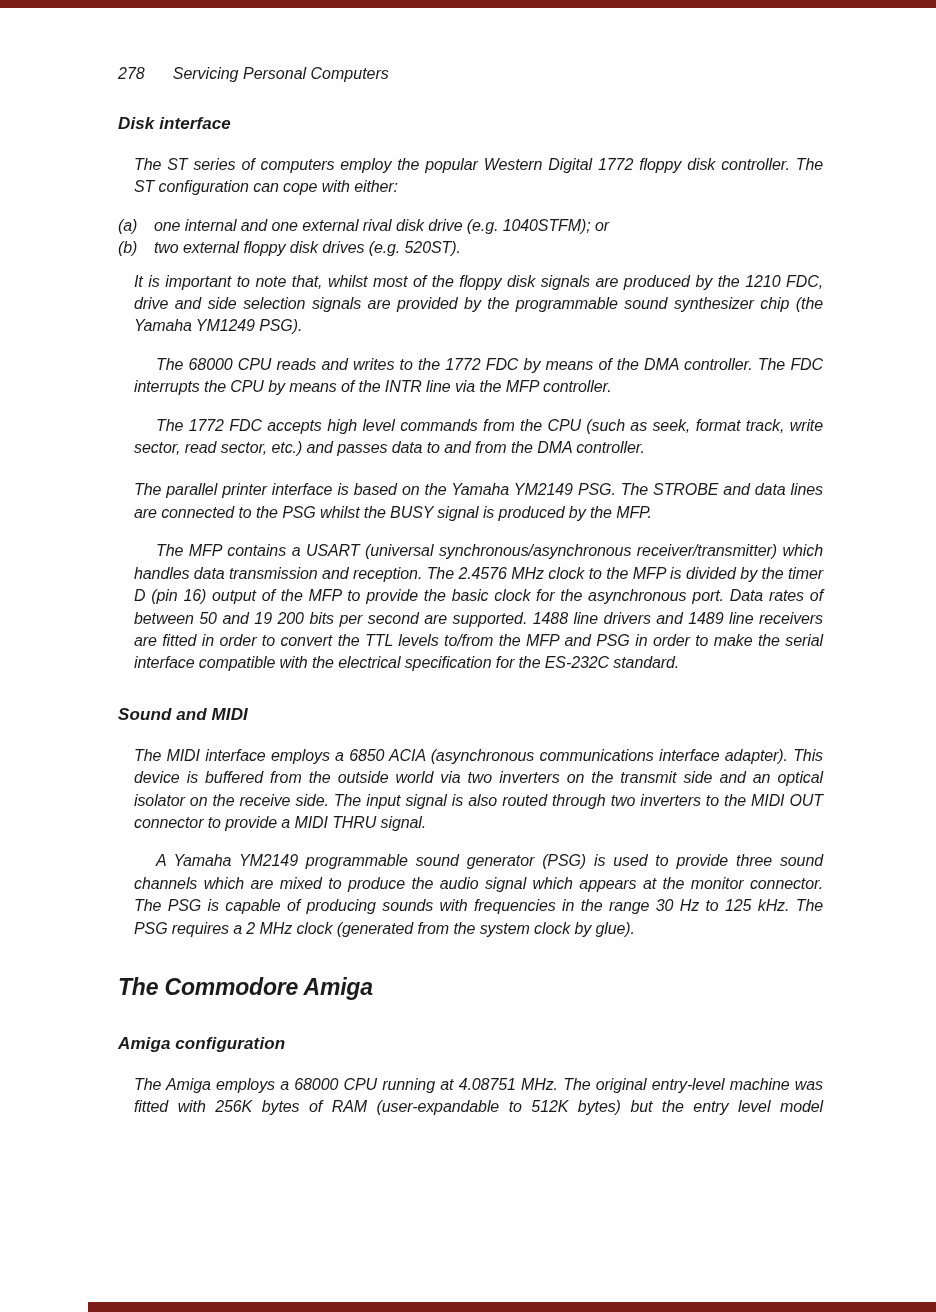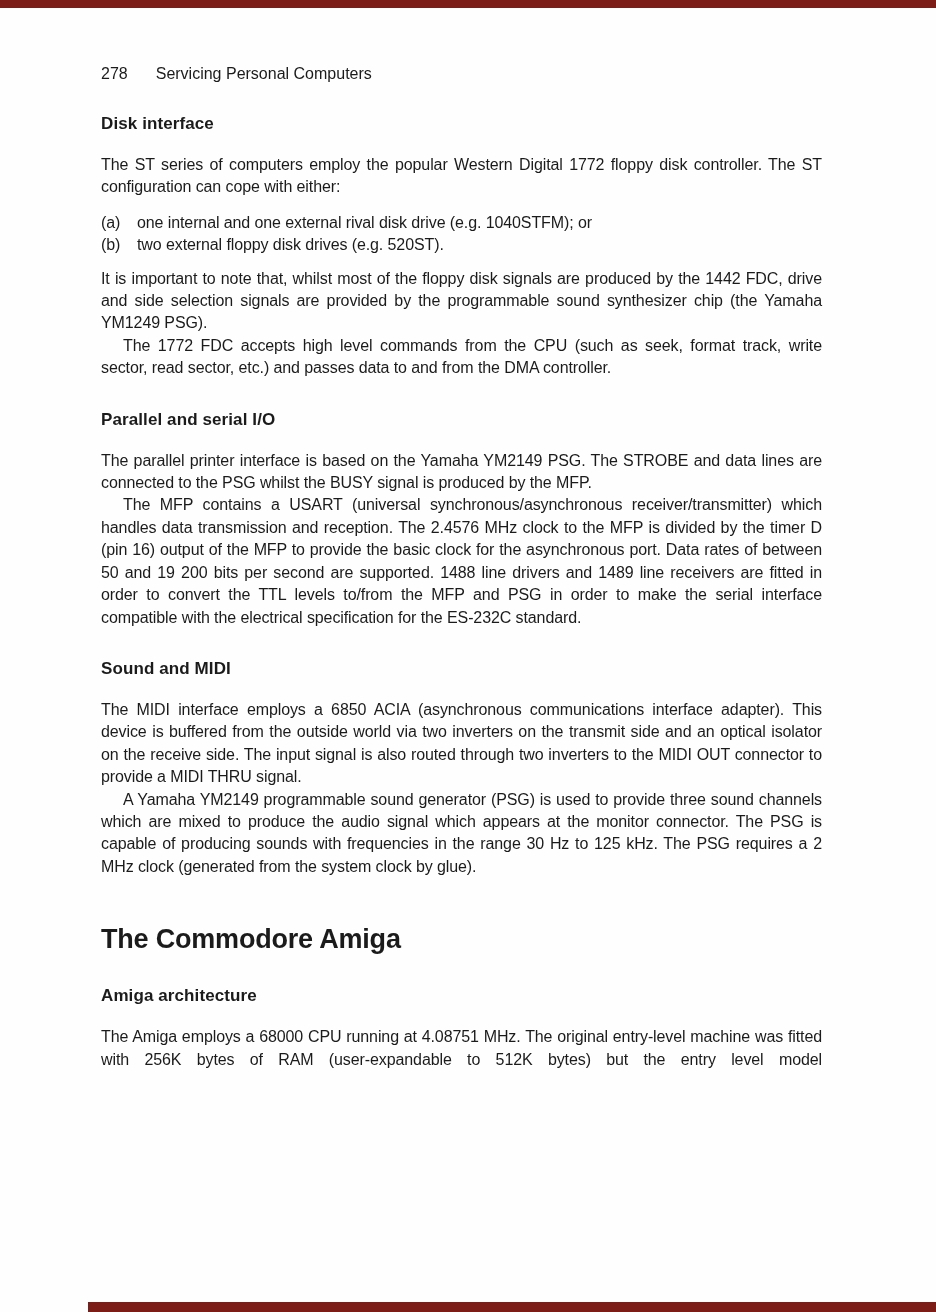--- a/index.html
+++ b/index.html
@@ -16,49 +16,50 @@
     width: 936px; height: 8px;
     background: #7d1d17;
   }
   .scan-edge-bottom {
     position: absolute; bottom: 0; left: 88px; right: 0;
     height: 10px;
     background: #7d1d17;
   }
   .content {
     position: absolute;
-    left: 101px;
+    left: 118px;
     width: 721px;
     top: 0;
+    font-style: italic;
   }
   .running-header {
     margin-top: 64px;
     font-size: 16px;
     line-height: 20px;
     display: flex;
   }
   .running-title { margin-left: 28px; }
   h3.sec-heading {
     font-size: 17px;
     line-height: 20px;
     margin: 30px 0 0 0;
     font-weight: bold;
     letter-spacing: 0.1px;
   }
   h1.chapter-heading {
-    font-size: 27px;
+    font-size: 23px;
     line-height: 34px;
-    margin: 44px 0 0 0;
+    margin: 30px 0 0 0;
     font-weight: bold;
     letter-spacing: -0.2px;
   }
   p.body-text {
     font-size: 16px;
     line-height: 22.4px;
-    margin: 0;
+    margin: 16px;
     text-align: justify;
     letter-spacing: -0.1px;
   }
   p.first { margin-top: 20px; }
   p.after-list { margin-top: 11px; }
   p.indent { text-indent: 22px; }
   p.cont-next-page { text-align-last: justify; }
   .item-list {
     margin-top: 13px;
     font-size: 16px;
@@ -90,31 +91,31 @@
     <div class="list-item">
       <span class="list-marker">(a)</span>
       <span>one internal and one external rival disk drive (e.g. 1040STFM); or</span>
     </div>
     <div class="list-item">
       <span class="list-marker">(b)</span>
       <span>two external floppy disk drives (e.g. 520ST).</span>
     </div>
   </div>
 
-  <p class="body-text after-list">It is important to note that, whilst most of the floppy disk signals are produced by the 1442 FDC, drive and side selection signals are provided by the programmable sound synthesizer chip (the Yamaha YM1249 PSG).</p>
+  <p class="body-text after-list">It is important to note that, whilst most of the floppy disk signals are produced by the 1210 FDC, drive and side selection signals are provided by the programmable sound synthesizer chip (the Yamaha YM1249 PSG).</p>
+  <p class="body-text indent">The 68000 CPU reads and writes to the 1772 FDC by means of the DMA controller. The FDC interrupts the CPU by means of the INTR line via the MFP controller.</p>
   <p class="body-text indent">The 1772 FDC accepts high level commands from the CPU (such as seek, format track, write sector, read sector, etc.) and passes data to and from the DMA controller.</p>
 
-  <h3 class="sec-heading gap-lg">Parallel and serial I/O</h3>
   <p class="body-text first">The parallel printer interface is based on the Yamaha YM2149 PSG. The STROBE and data lines are connected to the PSG whilst the BUSY signal is produced by the MFP.</p>
   <p class="body-text indent">The MFP contains a USART (universal synchronous/asynchronous receiver/transmitter) which handles data transmission and reception. The 2.4576 MHz clock to the MFP is divided by the timer D (pin 16) output of the MFP to provide the basic clock for the asynchronous port. Data rates of between 50 and 19 200 bits per second are supported. 1488 line drivers and 1489 line receivers are fitted in order to convert the TTL levels to/from the MFP and PSG in order to make the serial interface compatible with the electrical specification for the ES-232C standard.</p>
 
   <h3 class="sec-heading gap-xl">Sound and MIDI</h3>
   <p class="body-text first">The MIDI interface employs a 6850 ACIA (asynchronous communications interface adapter). This device is buffered from the outside world via two inverters on the transmit side and an optical isolator on the receive side. The input signal is also routed through two inverters to the MIDI OUT connector to provide a MIDI THRU signal.</p>
   <p class="body-text indent">A Yamaha YM2149 programmable sound generator (PSG) is used to provide three sound channels which are mixed to produce the audio signal which appears at the monitor connector. The PSG is capable of producing sounds with frequencies in the range 30 Hz to 125 kHz. The PSG requires a 2 MHz clock (generated from the system clock by glue).</p>
 
   <h1 class="chapter-heading">The Commodore Amiga</h1>
 
-  <h3 class="sec-heading gap-lg">Amiga architecture</h3>
+  <h3 class="sec-heading gap-lg">Amiga configuration</h3>
   <p class="body-text first cont-next-page">The Amiga employs a 68000 CPU running at 4.08751 MHz. The original entry-level machine was fitted with 256K bytes of RAM (user-expandable to 512K bytes) but the entry level model</p>
 
 </div>
 
 <div class="scan-edge-bottom"></div>
 
 </body></html>

